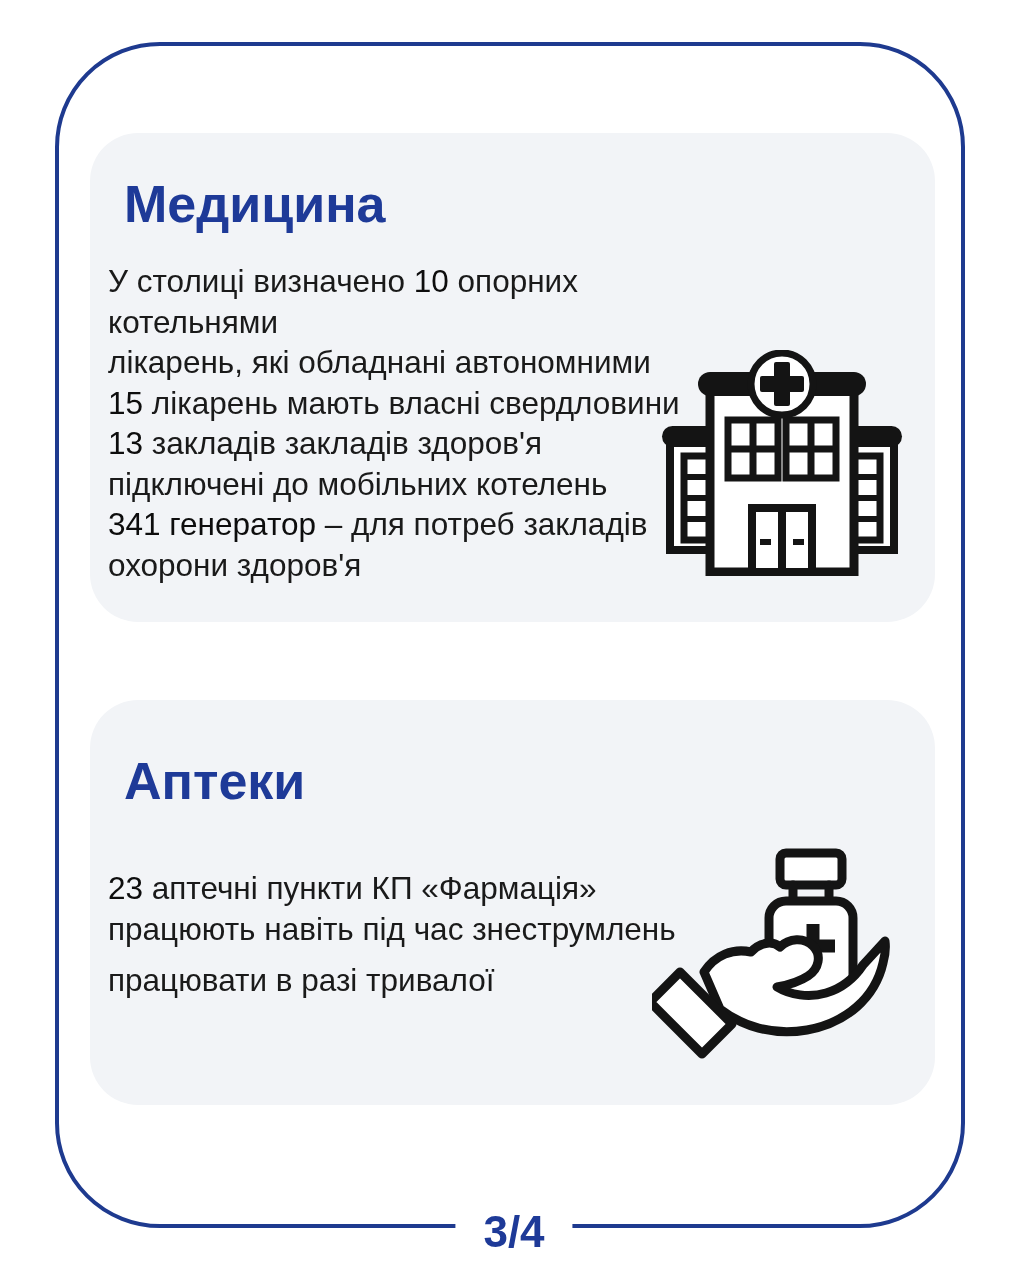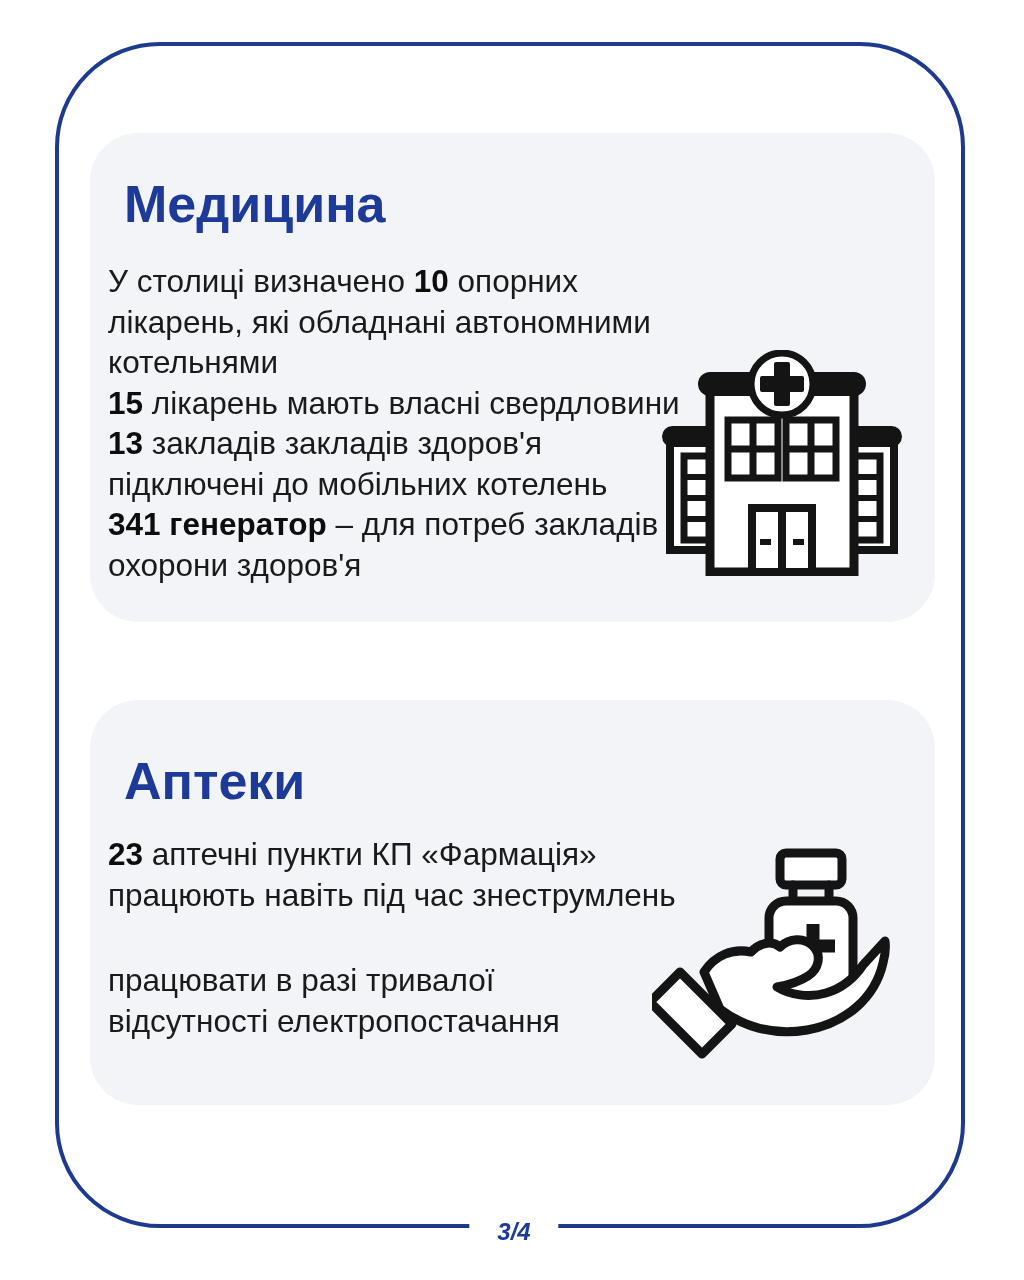--- a/index.html
+++ b/index.html
@@ -38,51 +38,50 @@
     white-space:nowrap;
   }
   #card-medicine .card-title{top:38px;}
   #card-pharmacy .card-title{top:48px;text-align:center;}
   .body-text{
     position:absolute;left:18px;
     font-size:31.5px;line-height:40.5px;
     color:var(--text);
   }
   .body-text .line{white-space:nowrap;}
-  .b{font-weight:bold;color:#0d0d0d;}
+  .b{font-weight:normal;color:#0d0d0d;}
   #med-body{top:128px;}
-  #pharm-p1{top:134px;}
+  #pharm-p1{top:168px;}
   #pharm-p2{top:260px;}
   .icon-box{position:absolute;}
   #hospital-icon-box{left:568px;top:217px;width:248px;height:226px;}
   #pharmacy-icon-box{left:562px;top:148px;width:242px;height:222px;}
   .page-indicator{
     position:absolute;left:514px;top:1232px;
     transform:translate(-50%,-50%);
     background:var(--page-bg);
     padding:2px 28px;
-    font-size:24px;font-weight:bold;
+    font-size:44px;font-weight:bold;
     color:var(--accent);
     z-index:5;
     white-space:nowrap;
-    font-style:italic;
   }
 </style>
 </head>
 <body>
 
 <div class="frame"></div>
 
 <section class="card" id="card-medicine">
   <h1 class="card-title">Медицина</h1>
 
   <div class="body-text" id="med-body">
     <div class="line"><span>У столиці визначено </span><span class="b">10</span><span> опорних</span></div>
+    <div class="line"><span>котельнями</span></div>
     <div class="line"><span>лікарень, які обладнані автономними</span></div>
-    <div class="line"><span>котельнями</span></div>
     <div class="line"><span class="b">15</span><span> лікарень мають власні свердловини</span></div>
     <div class="line"><span class="b">13</span><span> закладів закладів здоров'я</span></div>
     <div class="line"><span>підключені до мобільних котелень</span></div>
     <div class="line"><span class="b">341 генератор</span><span> – для потреб закладів</span></div>
     <div class="line"><span>охорони здоров'я</span></div>
   </div>
 
   <div class="icon-box" id="hospital-icon-box">
     <svg width="248" height="226" viewBox="0 0 248 226" aria-hidden="true">
 
@@ -128,21 +127,20 @@
 <section class="card" id="card-pharmacy">
   <h1 class="card-title">Аптеки</h1>
 
   <div class="body-text" id="pharm-p1">
     <div class="line"><span class="b">23</span><span> аптечні пункти КП «Фармація»</span></div>
     <div class="line"><span>працюють навіть під час знеструмлень</span></div>
   </div>
 
   <div class="body-text" id="pharm-p2">
     <div class="line"><span>працювати в разі тривалої</span></div>
-    <div class="line"><span>відсутності електропостачання</span></div>
   </div>
 
   <div class="icon-box" id="pharmacy-icon-box">
     <svg width="242" height="222" viewBox="0 0 242 222" aria-hidden="true" fill="none" stroke="var(--icon)" stroke-width="9" stroke-linejoin="round" stroke-linecap="round">
 
       <g>
         <rect x="128" y="5" width="62" height="32" rx="6" fill="#fff"></rect>
         <path d="M141,37 V53 M177,37 V53"></path>
         <rect x="117" y="53" width="84" height="100" rx="17" fill="#fff"></rect>
         <path d="M161,76 V120 M139,98 H183" stroke-width="13" stroke-linecap="butt"></path>

